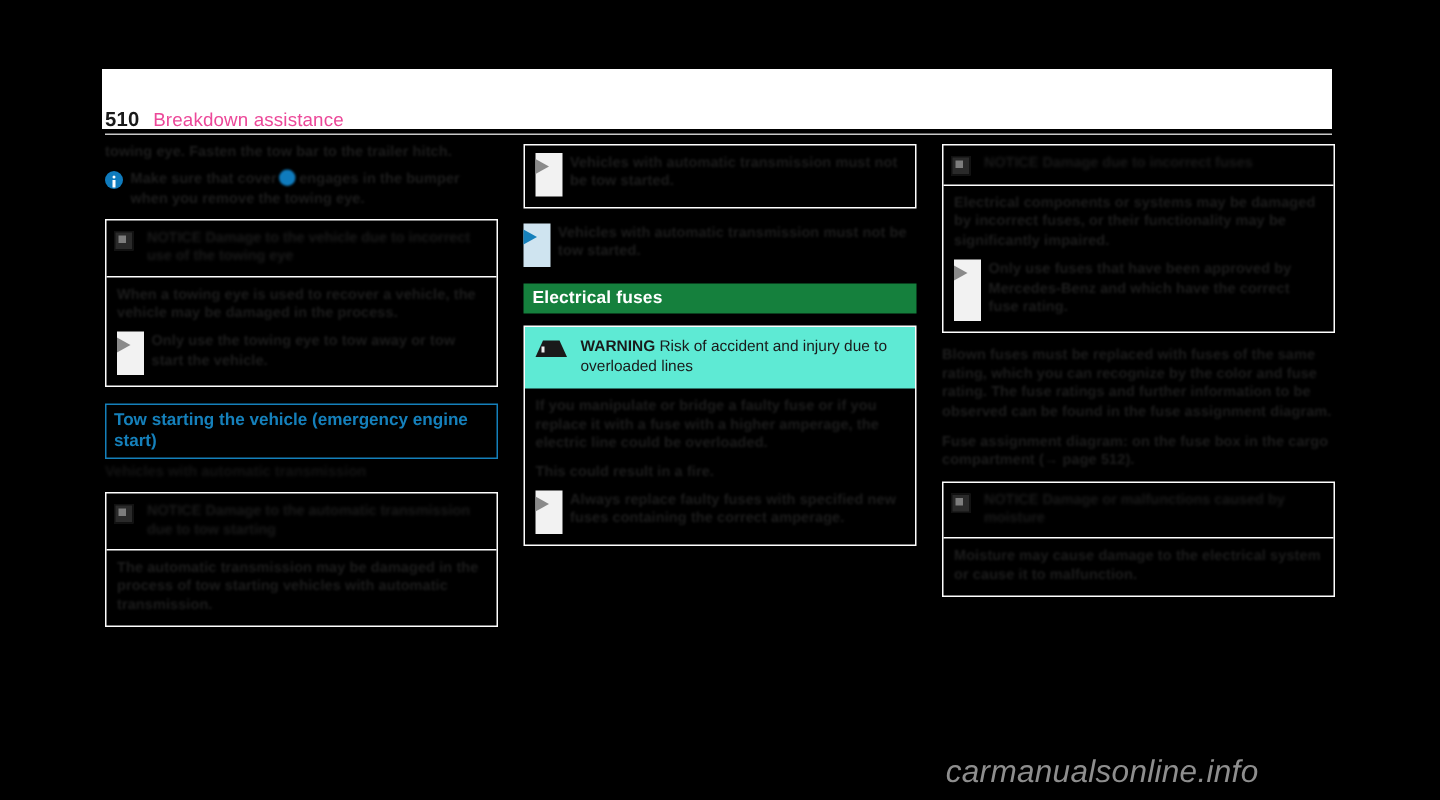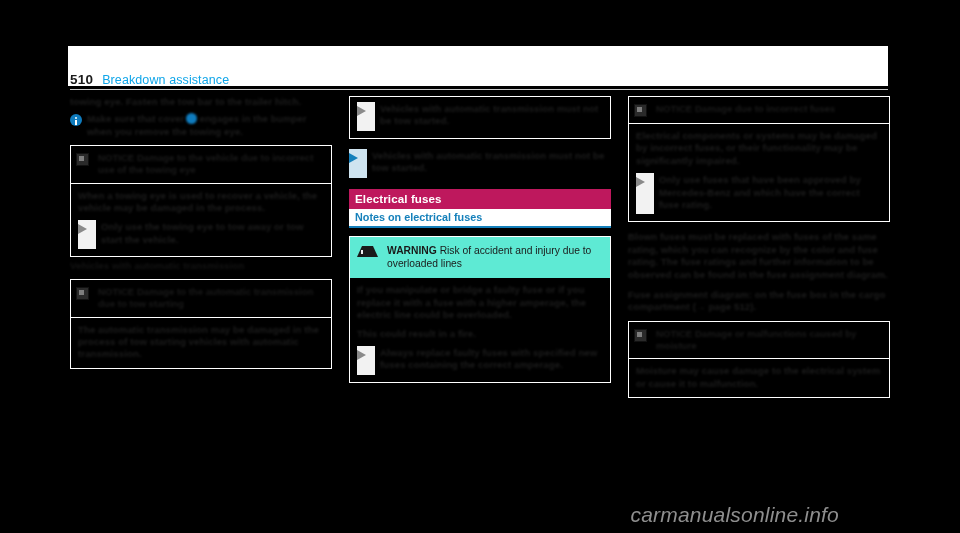--- a/index.html
+++ b/index.html
@@ -17,21 +17,21 @@
     position:absolute;left:68px;top:46px;width:820px;height:40px;
     background:#ffffff;
   }
   .header-row{
     position:absolute;left:70px;top:68px;width:818px;height:19px;
     display:flex;align-items:flex-end;gap:9px;
     border-bottom:1.5px solid #c9c9c9;
     padding-bottom:2px;
   }
   .page-num{font-size:13.5px;font-weight:bold;color:#1a1a1a;letter-spacing:.2px;}
-  .page-chapter{font-size:12.5px;color:#0ea5e9;letter-spacing:.1px;}
+  .page-chapter{font-size:12.5px;color:#ec4899;letter-spacing:.1px;}
 
   
   .cols{
     position:absolute;left:70px;top:96px;width:820px;height:380px;
     display:flex;gap:17px;
   }
   .col{width:262px;position:relative;}
 
   
   .btext{
@@ -127,21 +127,21 @@
   .padwrap .pad{width:18px;flex:0 0 18px;display:flex;justify-content:center;padding-top:2px;}
   .padwrap .ptxt{flex:1;padding:1px 4px 3px 5px;}
 
   
   .h-teal-box{
     border:1.4px solid #1580bb;color:#1580bb;
     font-size:11.4px;font-weight:bold;line-height:13.6px;
     padding:4px 5px 4px 5px;margin-top:11px;background:#fff0;
   }
   .h-bar{
-    background:#be185d;color:#ffffff;font-size:11.6px;font-weight:bold;
+    background:#15803d;color:#ffffff;font-size:11.6px;font-weight:bold;
     padding:3px 6px 4px 6px;margin-top:11px;letter-spacing:.1px;
   }
   .h-sub{
     color:#1580bb;font-size:10.8px;font-weight:bold;
     padding:2px 6px 3px 6px;border-bottom:2.6px solid #1580bb;
     background:#ffffff;
   }
 
   
   .watermark{
@@ -189,20 +189,21 @@
           <div class="btext">When a towing eye is used to recover a vehicle, the vehicle may be damaged in the process.</div>
           <div class="padwrap">
             <span class="pad bullet-pad-gray">
                 <span class="tri-gray"></span>
               </span>
             <span class="ptxt btext">Only use the towing eye to tow away or tow start the vehicle.</span>
           </div>
         </div>
       </div>
 
+      <div class="h-teal-box">Tow starting the vehicle (emergency engine start)</div>
 
       <div class="subttl">Vehicles with automatic transmission</div>
 
       <div class="notice">
         <div class="notice-head">
           <span class="icon-notice"></span>
           <span class="notice-head-txt">
             <span>NOTICE</span>
             <span>Damage to the automatic transmission due to tow starting</span>
           </span>
@@ -228,21 +229,20 @@
       </div>
 
       <div class="padwrap" style="margin-top:10px">
         <span class="pad bullet-pad-blue">
             <span class="tri-blue"></span>
           </span>
         <span class="ptxt btext">Vehicles with automatic transmission must not be tow started.</span>
       </div>
 
       <div class="h-bar">Electrical fuses</div>
-      <div class="h-sub">Notes on electrical fuses</div>
 
       <div class="warnbox">
         <div class="warn-head">
           <span class="icon-warn"></span>
           <span class="warn-head-txt">
             <b>WARNING</b>
             <span>Risk of accident and injury due to overloaded lines</span>
           </span>
         </div>
         <div class="warn-body">

